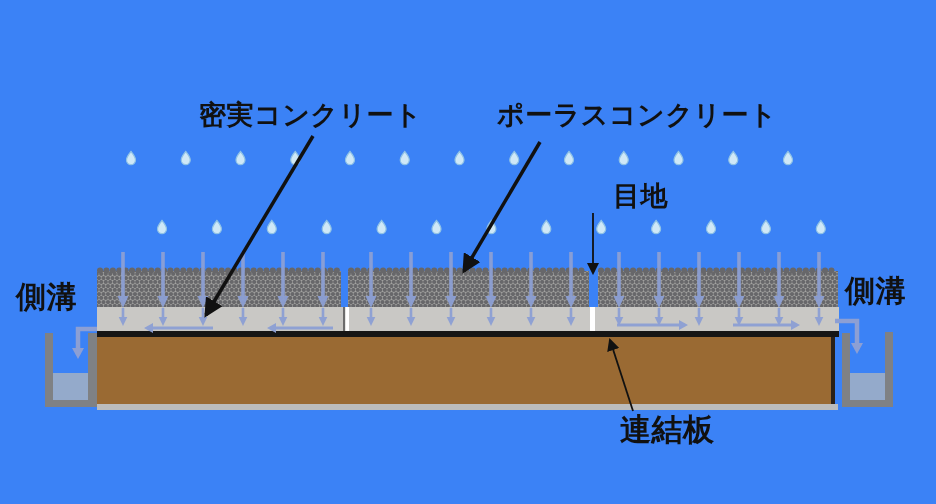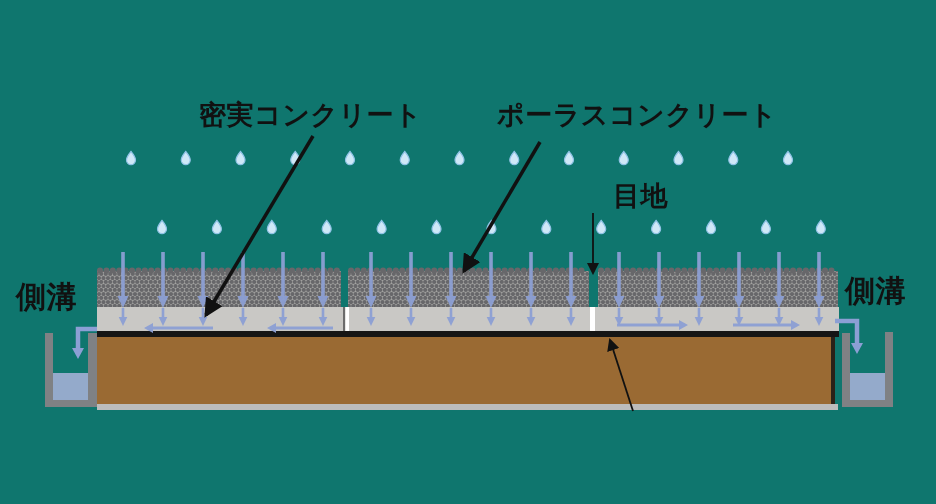--- a/index.html
+++ b/index.html
@@ -1,19 +1,19 @@
 <!DOCTYPE html>
 <html><head>
 <meta charset="utf-8">
 <style>
   html,body{margin:0;padding:0;background:#ffffff;}
   #canvas{
     position:relative;
     width:936px;height:504px;
-    background:#0f766e;
+    background:#3b82f6;
     overflow:hidden;
     font-family:"Liberation Sans","DejaVu Sans",sans-serif;
   }
   #diagram-svg{position:absolute;left:0;top:0;}
   .lbl{
     position:absolute;
     font-weight:700;
     color:#111111;
     white-space:nowrap;
     line-height:1;
@@ -166,13 +166,14 @@
         <line x1="593" y1="213" x2="593" y2="273" stroke="#111111" stroke-width="1.8" marker-end="url(#arrowSmall)"></line>
         <line x1="633" y1="411" x2="610" y2="340" stroke="#111111" stroke-width="1.8" marker-end="url(#arrowSmall)"></line>
       </g>
   </svg>
 
   <div class="lbl" id="lbl-dense">密実コンクリート</div>
   <div class="lbl" id="lbl-porous">ポーラスコンクリート</div>
   <div class="lbl" id="lbl-joint">目地</div>
   <div class="lbl" id="lbl-gutter-left">側溝</div>
   <div class="lbl" id="lbl-gutter-right">側溝</div>
+  <div class="lbl" id="lbl-plate">連結板</div>
 </div>
 
 </body></html>

